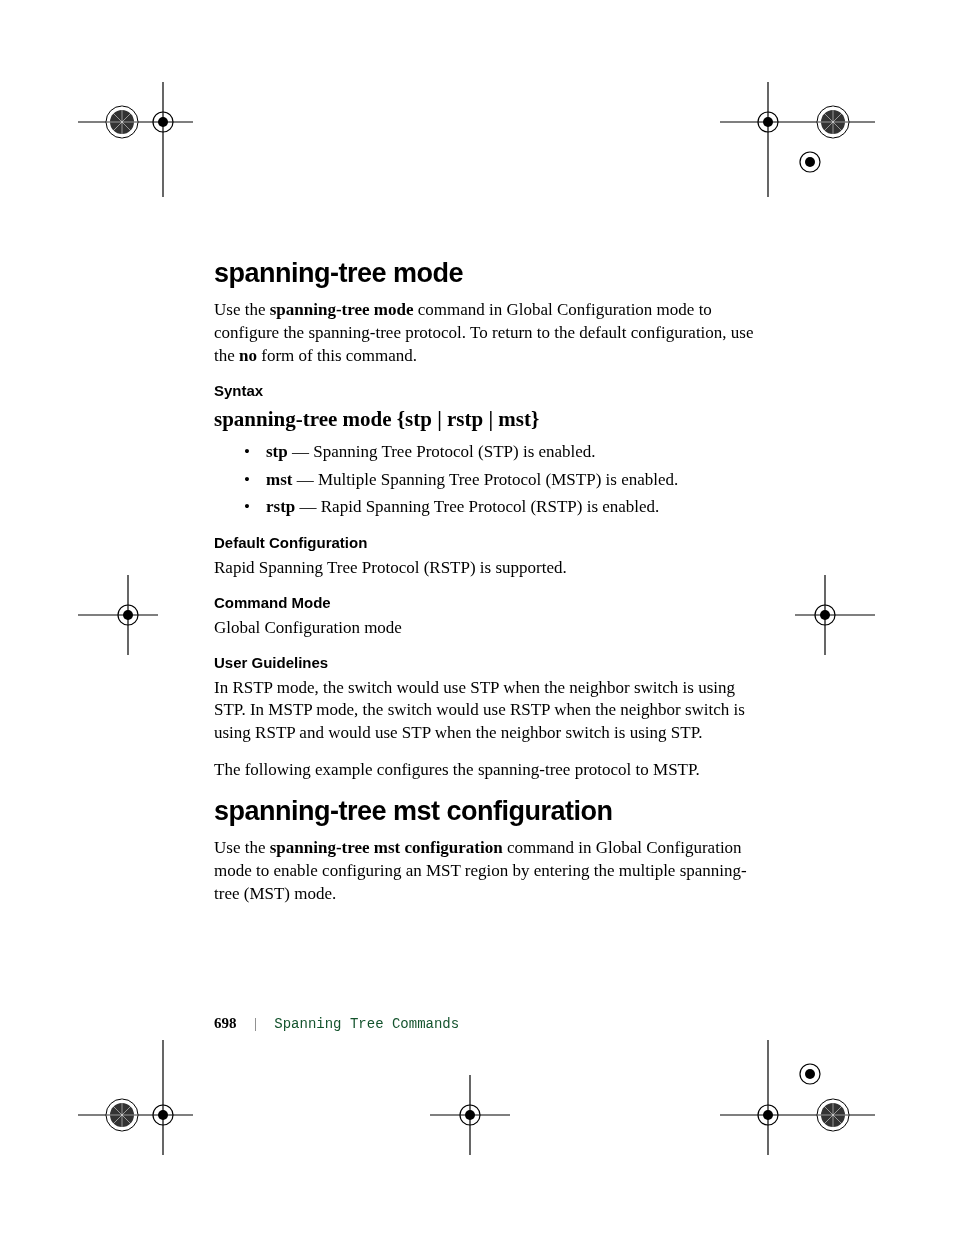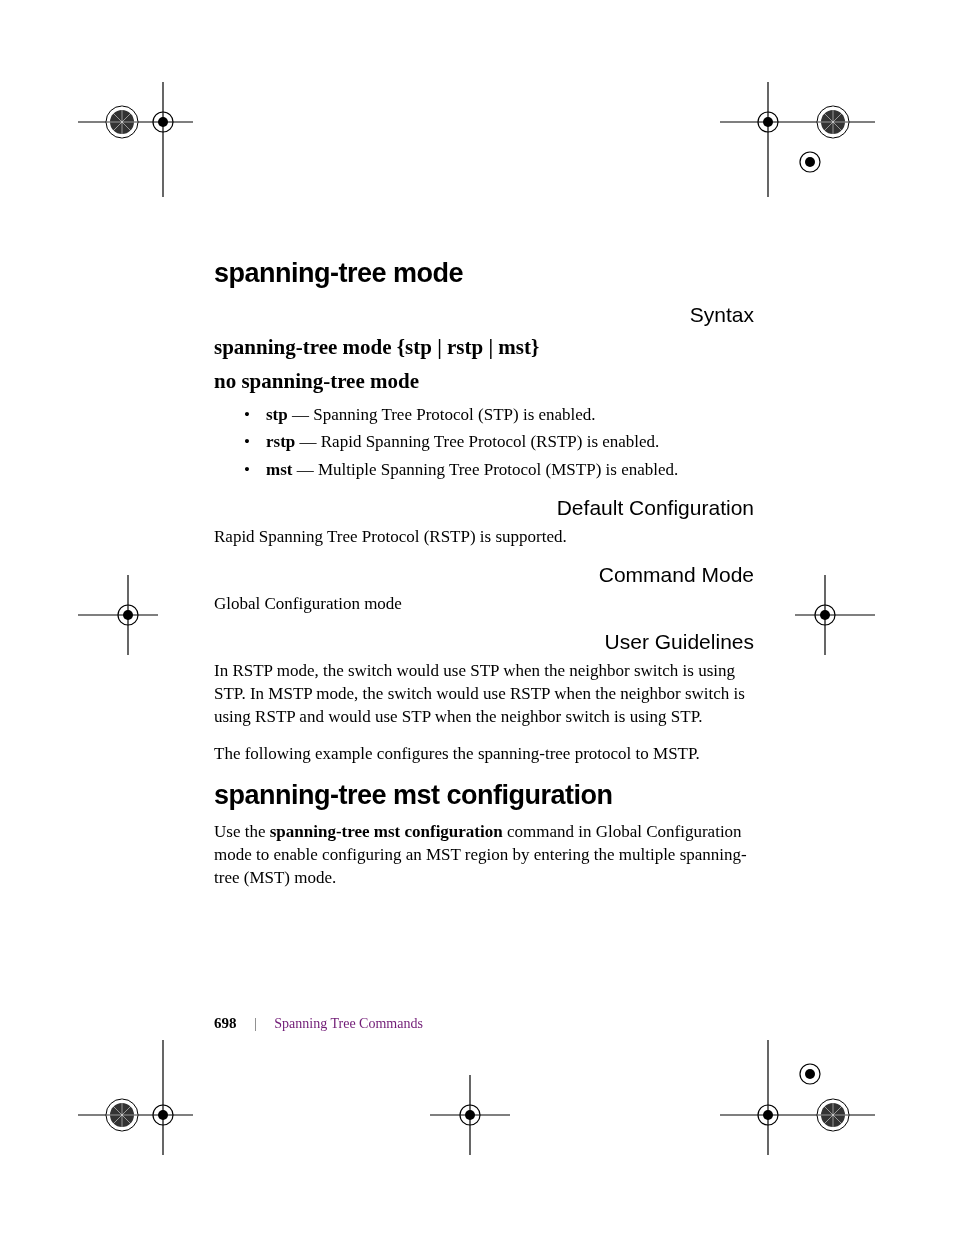--- a/index.html
+++ b/index.html
@@ -28,25 +28,24 @@
       letter-spacing: -0.5px;
       margin-bottom: 10px;
     }
     .body-text {
       font-size: 17px;
       line-height: 1.35;
       margin-bottom: 14px;
     }
     h2 {
       font-family: 'Arial Narrow', Arial, sans-serif;
-      font-weight: normal;
-      font-size: 21px;
+      font-weight: bold;
+      font-size: 15px;
       margin-top: 14px;
       margin-bottom: 6px;
-      text-align: right;
     }
     .syntax-line {
       font-size: 21px;
       line-height: 1.35;
       margin-bottom: 6px;
     }
     .bullet-list {
       list-style: none;
       margin-bottom: 12px;
     }
@@ -77,23 +76,23 @@
     .footer .page-num {
       font-family: Liberation Serif, serif;
       font-weight: bold;
       font-size: 15px;
     }
     .footer .divider {
       margin: 0 14px;
       color: #666;
     }
     .footer .section-name {
-      font-family: Liberation Serif, serif;
+      font-family: Liberation Mono, monospace;
       font-size: 14px;
-      color: #701a75;
+      color: #14532d;
     }
     .reg-mark {
       position: absolute;
     }
   </style>
 </head>
 <body>
 
 <svg class="reg-mark" style="left:78px; top:82px;" width="115" height="115">
   <line x1="85" y1="0" x2="85" y2="115" stroke="#000" stroke-width="1.2"></line>
@@ -175,31 +174,33 @@
     <line x1="0" y1="-16" x2="0" y2="16" stroke="#fff" stroke-width="0.5"></line>
     <line x1="-11" y1="-11" x2="11" y2="11" stroke="#fff" stroke-width="0.5"></line>
     <line x1="-11" y1="11" x2="11" y2="-11" stroke="#fff" stroke-width="0.5"></line>
   </g>
   <circle cx="90" cy="34" r="10" fill="none" stroke="#000" stroke-width="1.2"></circle>
   <circle cx="90" cy="34" r="5" fill="#000"></circle>
 </svg>
 
 <div class="content">
   <h1>spanning-tree mode</h1>
+  <p class="body-text">
+    <span>Use the </span><span class="bold">spanning-tree mode</span><span> command in Global Configuration mode to configure the spanning-tree protocol. To return to the default configuration, use the </span><span class="bold">no</span><span> form of this command.</span>
+  </p>
 
   <h2>Syntax</h2>
   <p class="syntax-line">
     <span class="bold">spanning-tree mode</span><span class="bold"> {stp | rstp | mst}</span>
   </p>
-  <p class="syntax-line bold">no spanning-tree mode</p>
 
   <ul class="bullet-list">
     <li><span class="bold">stp</span><span> — Spanning Tree Protocol (STP) is enabled.</span></li>
+    <li><span class="bold">mst</span><span> — Multiple Spanning Tree Protocol (MSTP) is enabled.</span></li>
     <li><span class="bold">rstp</span><span> — Rapid Spanning Tree Protocol (RSTP) is enabled.</span></li>
-    <li><span class="bold">mst</span><span> — Multiple Spanning Tree Protocol (MSTP) is enabled.</span></li>
   </ul>
 
   <h2>Default Configuration</h2>
   <p class="body-text">Rapid Spanning Tree Protocol (RSTP) is supported.</p>
 
   <h2>Command Mode</h2>
   <p class="body-text">Global Configuration mode</p>
 
   <h2>User Guidelines</h2>
   <p class="body-text">In RSTP mode, the switch would use STP when the neighbor switch is using STP. In MSTP mode, the switch would use RSTP when the neighbor switch is using RSTP and would use STP when the neighbor switch is using STP.</p>

